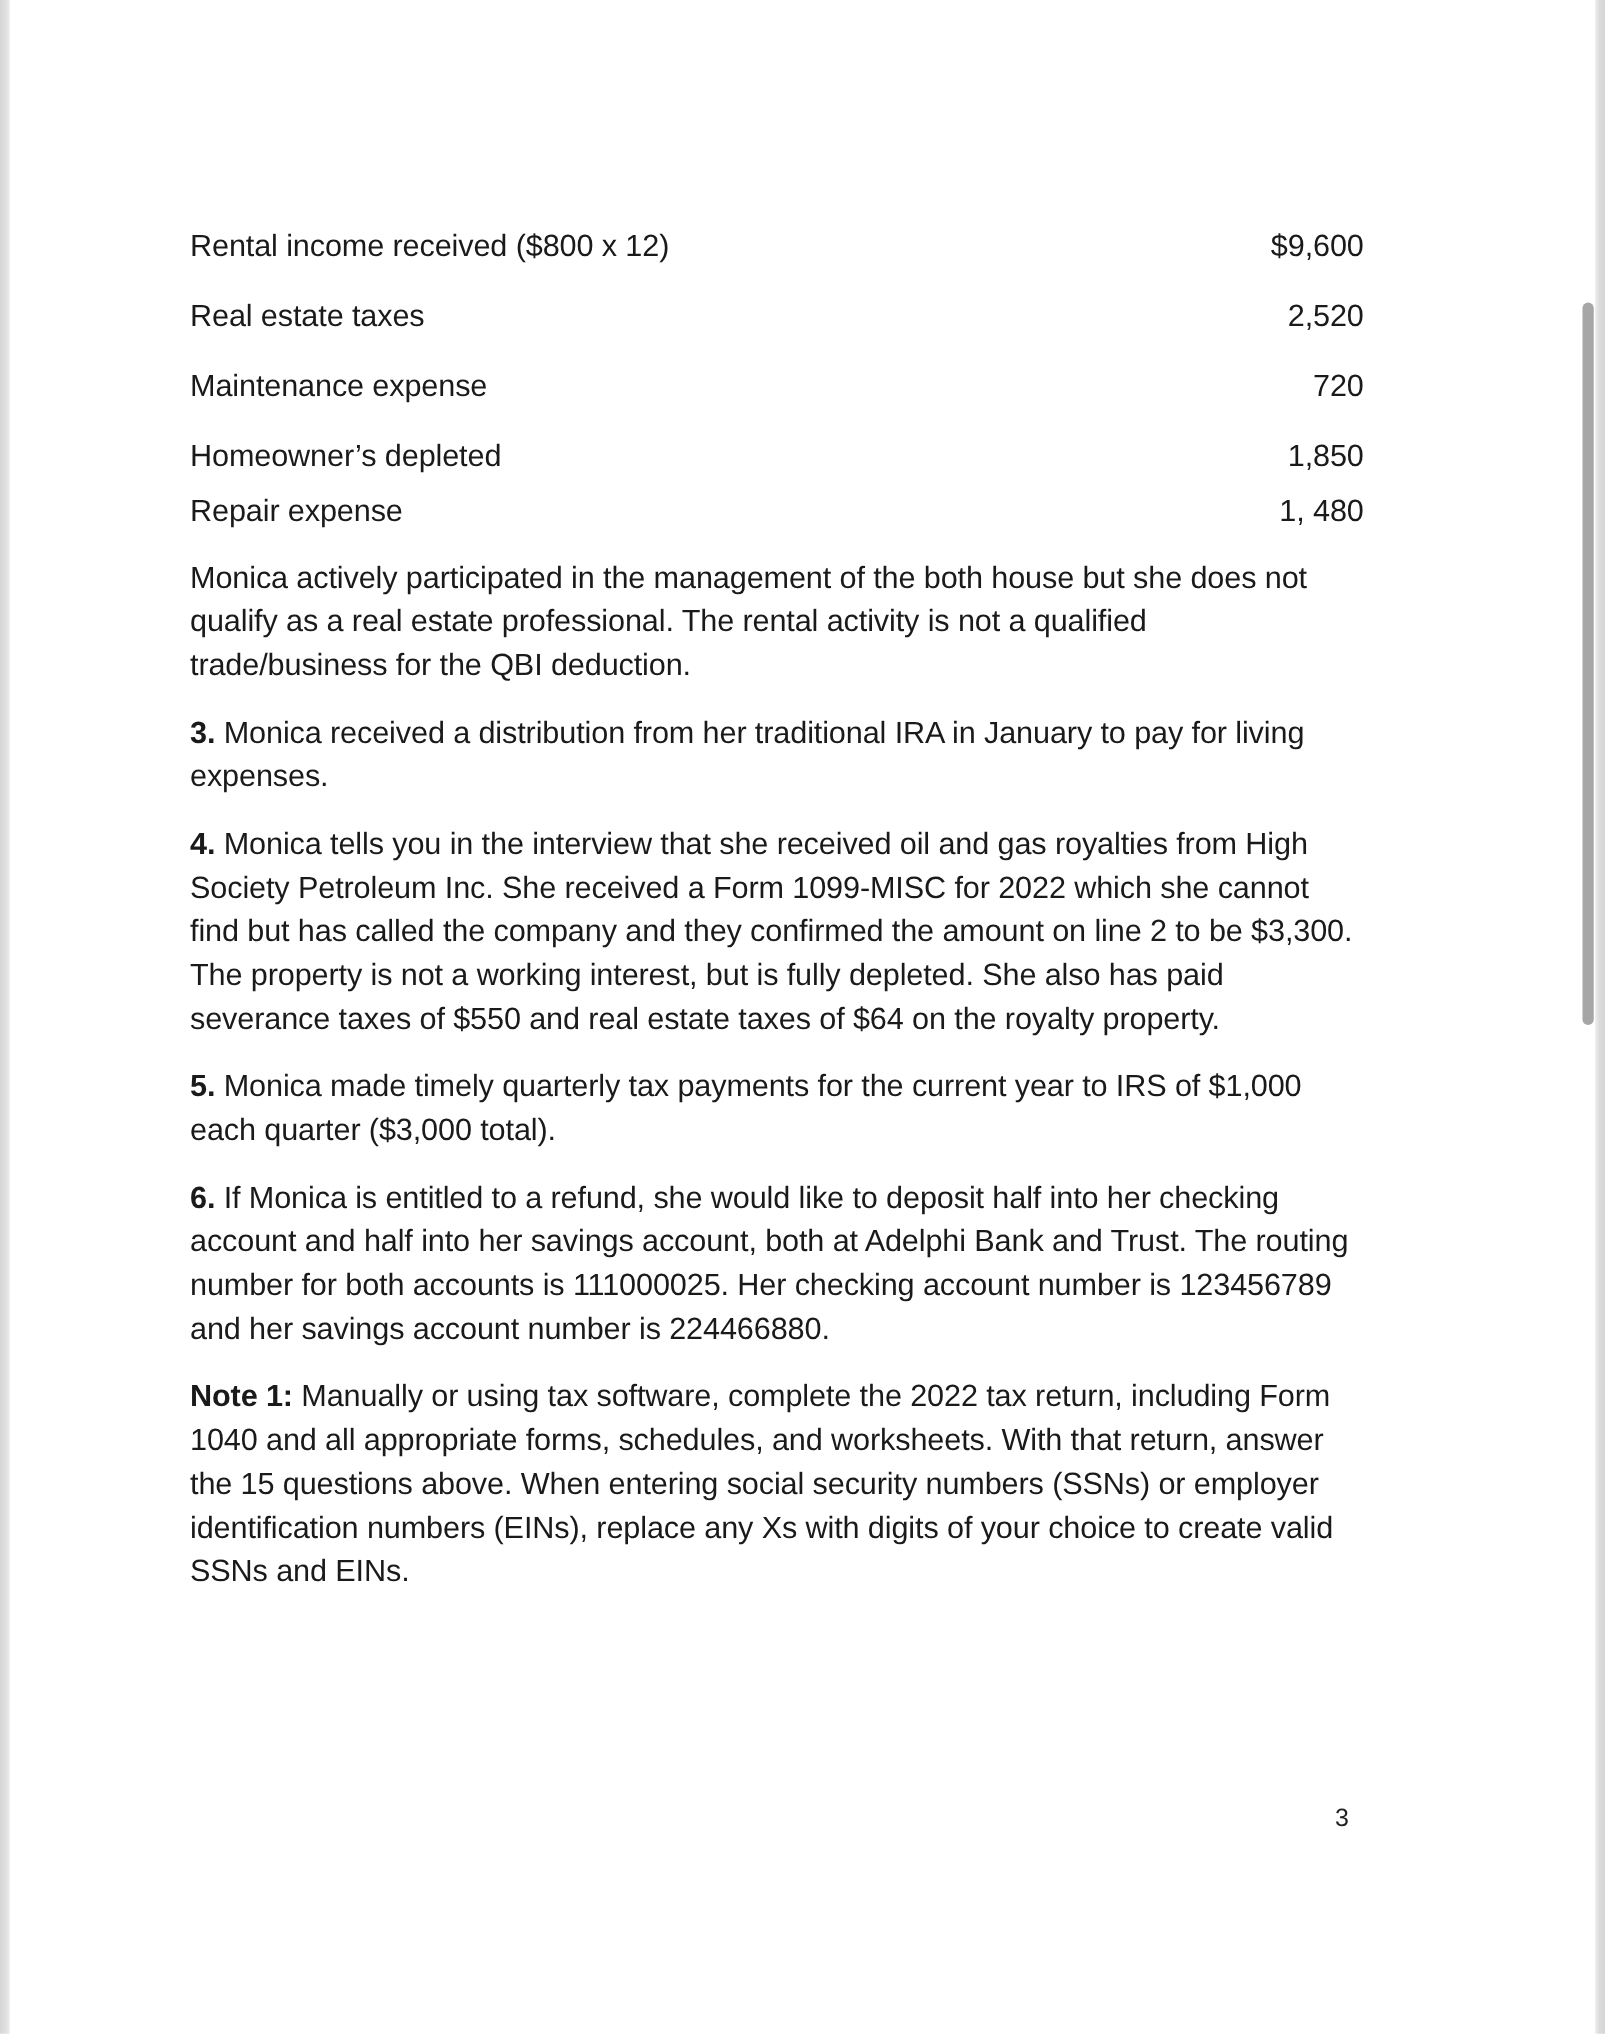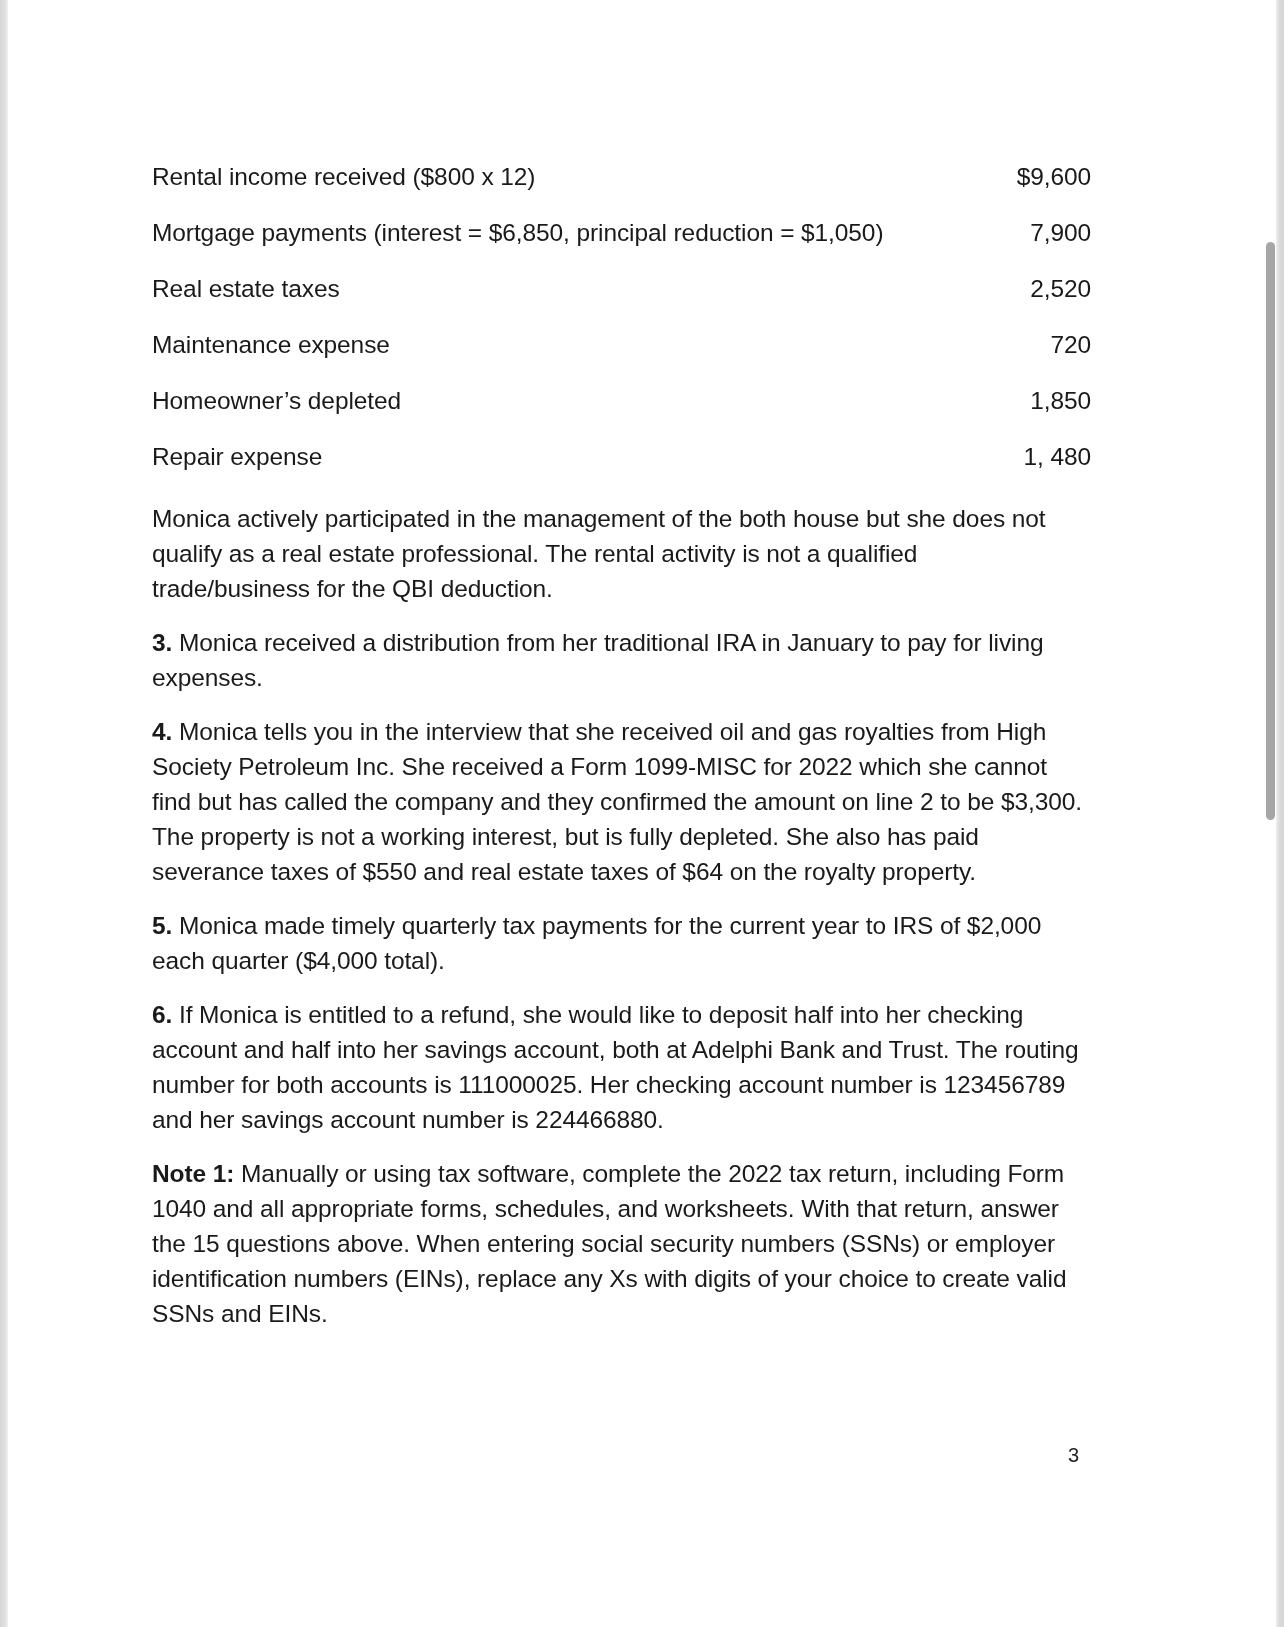--- a/index.html
+++ b/index.html
@@ -25,21 +25,21 @@
     background: #a6a6a6;
   }
   .page {
     position: absolute; left: 152px; top: 140px; width: 980px;
     font-size: 24.5px; line-height: 35px; letter-spacing: -0.1px;
   }
   .page p { margin: 0; }
   .para { margin: 0 0 19px 0 !important; }
   .table { margin-top: 19px; margin-bottom: 18px; width: 939px; }
   .row {
-    display: flex; justify-content: space-between; align-items: flex-start;
+    display: flex; justify-content: space-between; align-items: flex-end;
     height: 56px; line-height: 35px;
   }
   .row .amt { text-align: right; min-width: 120px; }
   .u { }
   .num { font-weight: bold; }
   .page-number {
     position: absolute; left: 1068px; top: 1444px; font-size: 20px;
     font-family: "Liberation Sans", sans-serif; color: #222;
   }
 </style>
@@ -51,24 +51,20 @@
 <div class="scroll-track">
   <div class="scroll-thumb" style="top:242px;height:578px;"></div>
 </div>
 
 <div class="page">
 
   <div class="table">
     <div class="row">
       <span>Rental income received ($800 x 12)</span>
       <span class="amt">$9,600</span>
-    </div>
-    <div class="row">
-      <span>Mortgage payments (interest = $6,850, principal reduction = $1,050)</span>
-      <span class="amt">7,900</span>
     </div>
     <div class="row">
       <span>Real estate taxes</span>
       <span class="amt">2,520</span>
     </div>
     <div class="row">
       <span>Maintenance expense</span>
       <span class="amt">720</span>
     </div>
     <div class="row">
@@ -87,21 +83,21 @@
 
   <p class="para" style="width:910px;">
     <span class="num">3.</span><span> Monica received a distribution from her traditional IRA in January to pay for living expenses.</span>
   </p>
 
   <p class="para" style="width:935px;">
     <span class="num">4.</span><span> Monica tells you in the interview that she received oil and gas royalties from High Society Petroleum Inc.  She received a Form 1099-MISC for 2022 which she cannot find but has called the company and they confirmed the amount on line 2 to be $3,300.  The property is not a working interest, but is fully depleted.  She also has paid severance taxes of $550 and real estate taxes of $64 on the royalty property.</span>
   </p>
 
   <p class="para" style="width:900px;">
-    <span class="num">5.</span><span> Monica made timely quarterly tax payments for the current year to IRS of $2,000 each quarter ($4,000 total).</span>
+    <span class="num">5.</span><span> Monica made timely quarterly tax payments for the current year to IRS of $1,000 each quarter ($3,000 total).</span>
   </p>
 
   <p class="para" style="width:945px;">
     <span class="num">6.</span><span> If Monica is entitled to a refund, she would like to deposit half into her checking account and half into her savings account, both at Adelphi Bank and Trust.  The routing number for both accounts is 111000025.  Her checking account number is 123456789 and her savings account number is 224466880.</span>
   </p>
 
   <p class="para" style="width:925px;">
     <span class="num">Note 1:</span><span> Manually or using tax software, complete the 2022 tax return, including Form 1040 and all appropriate forms, schedules, and worksheets.  With that return, answer the 15 questions above.  When entering social security numbers (SSNs) or employer identification numbers (EINs), replace any Xs with digits of your choice to create valid SSNs and EINs.</span>
   </p>
 </div>

